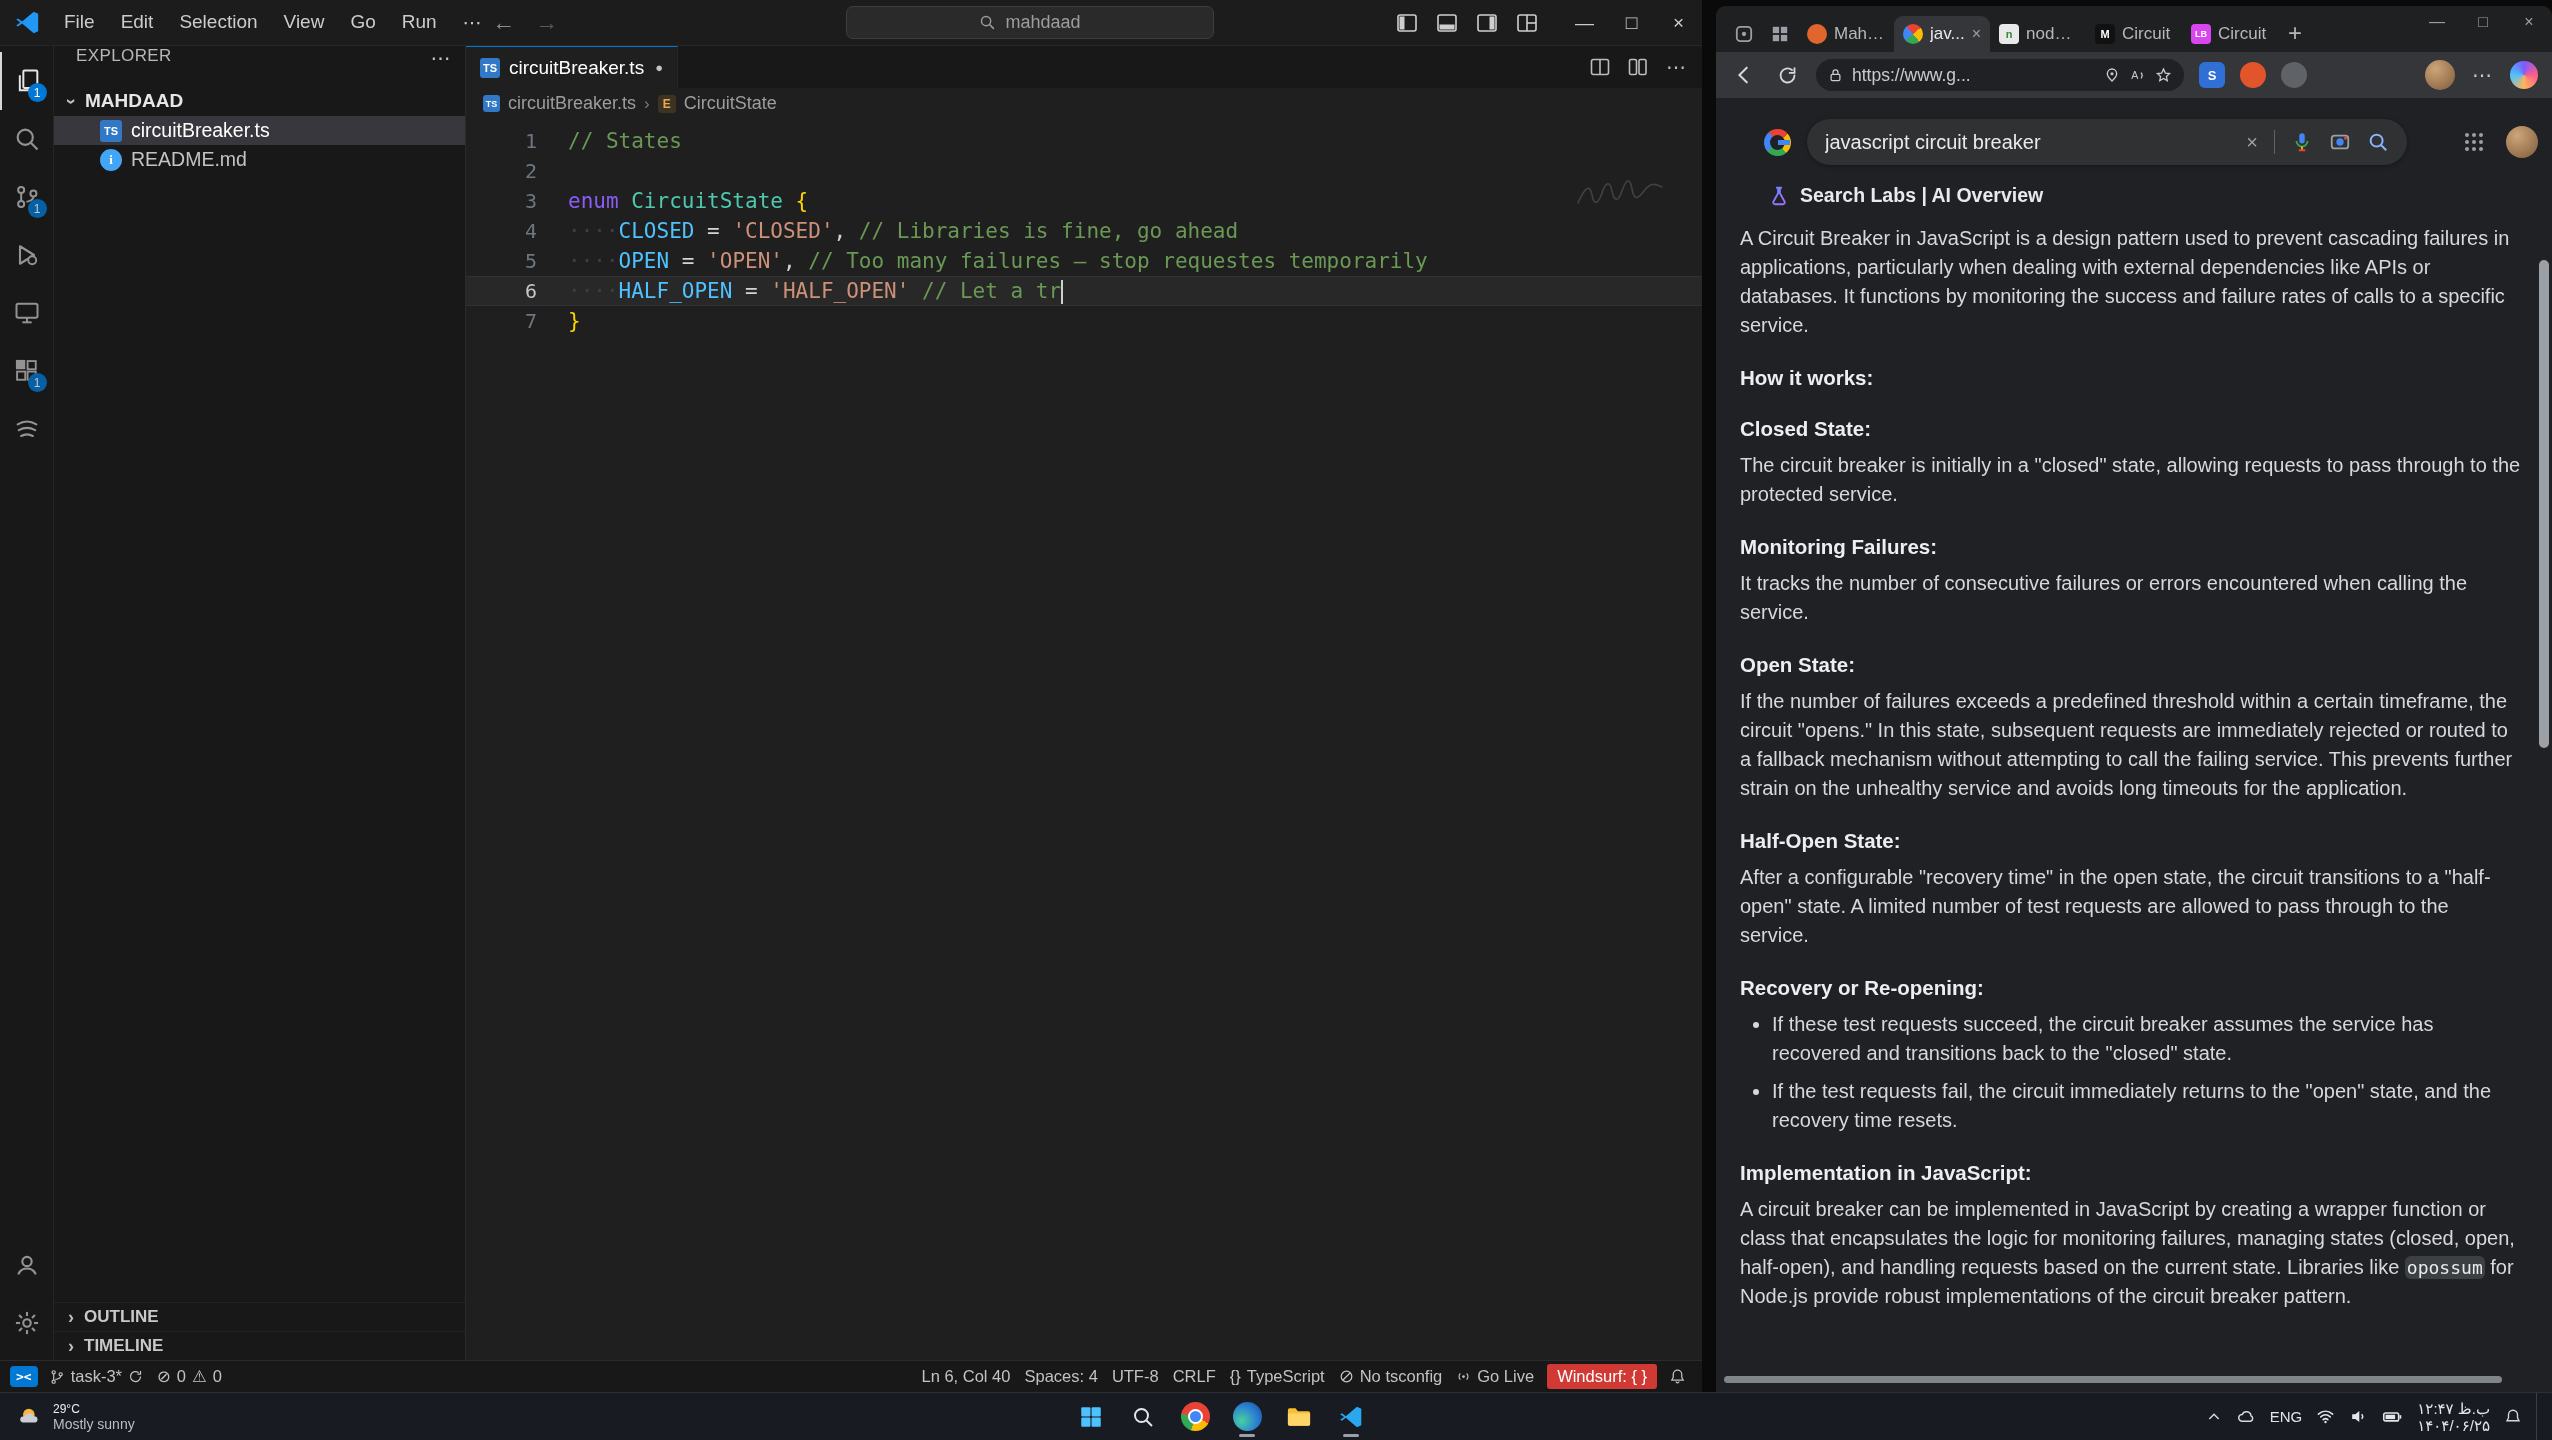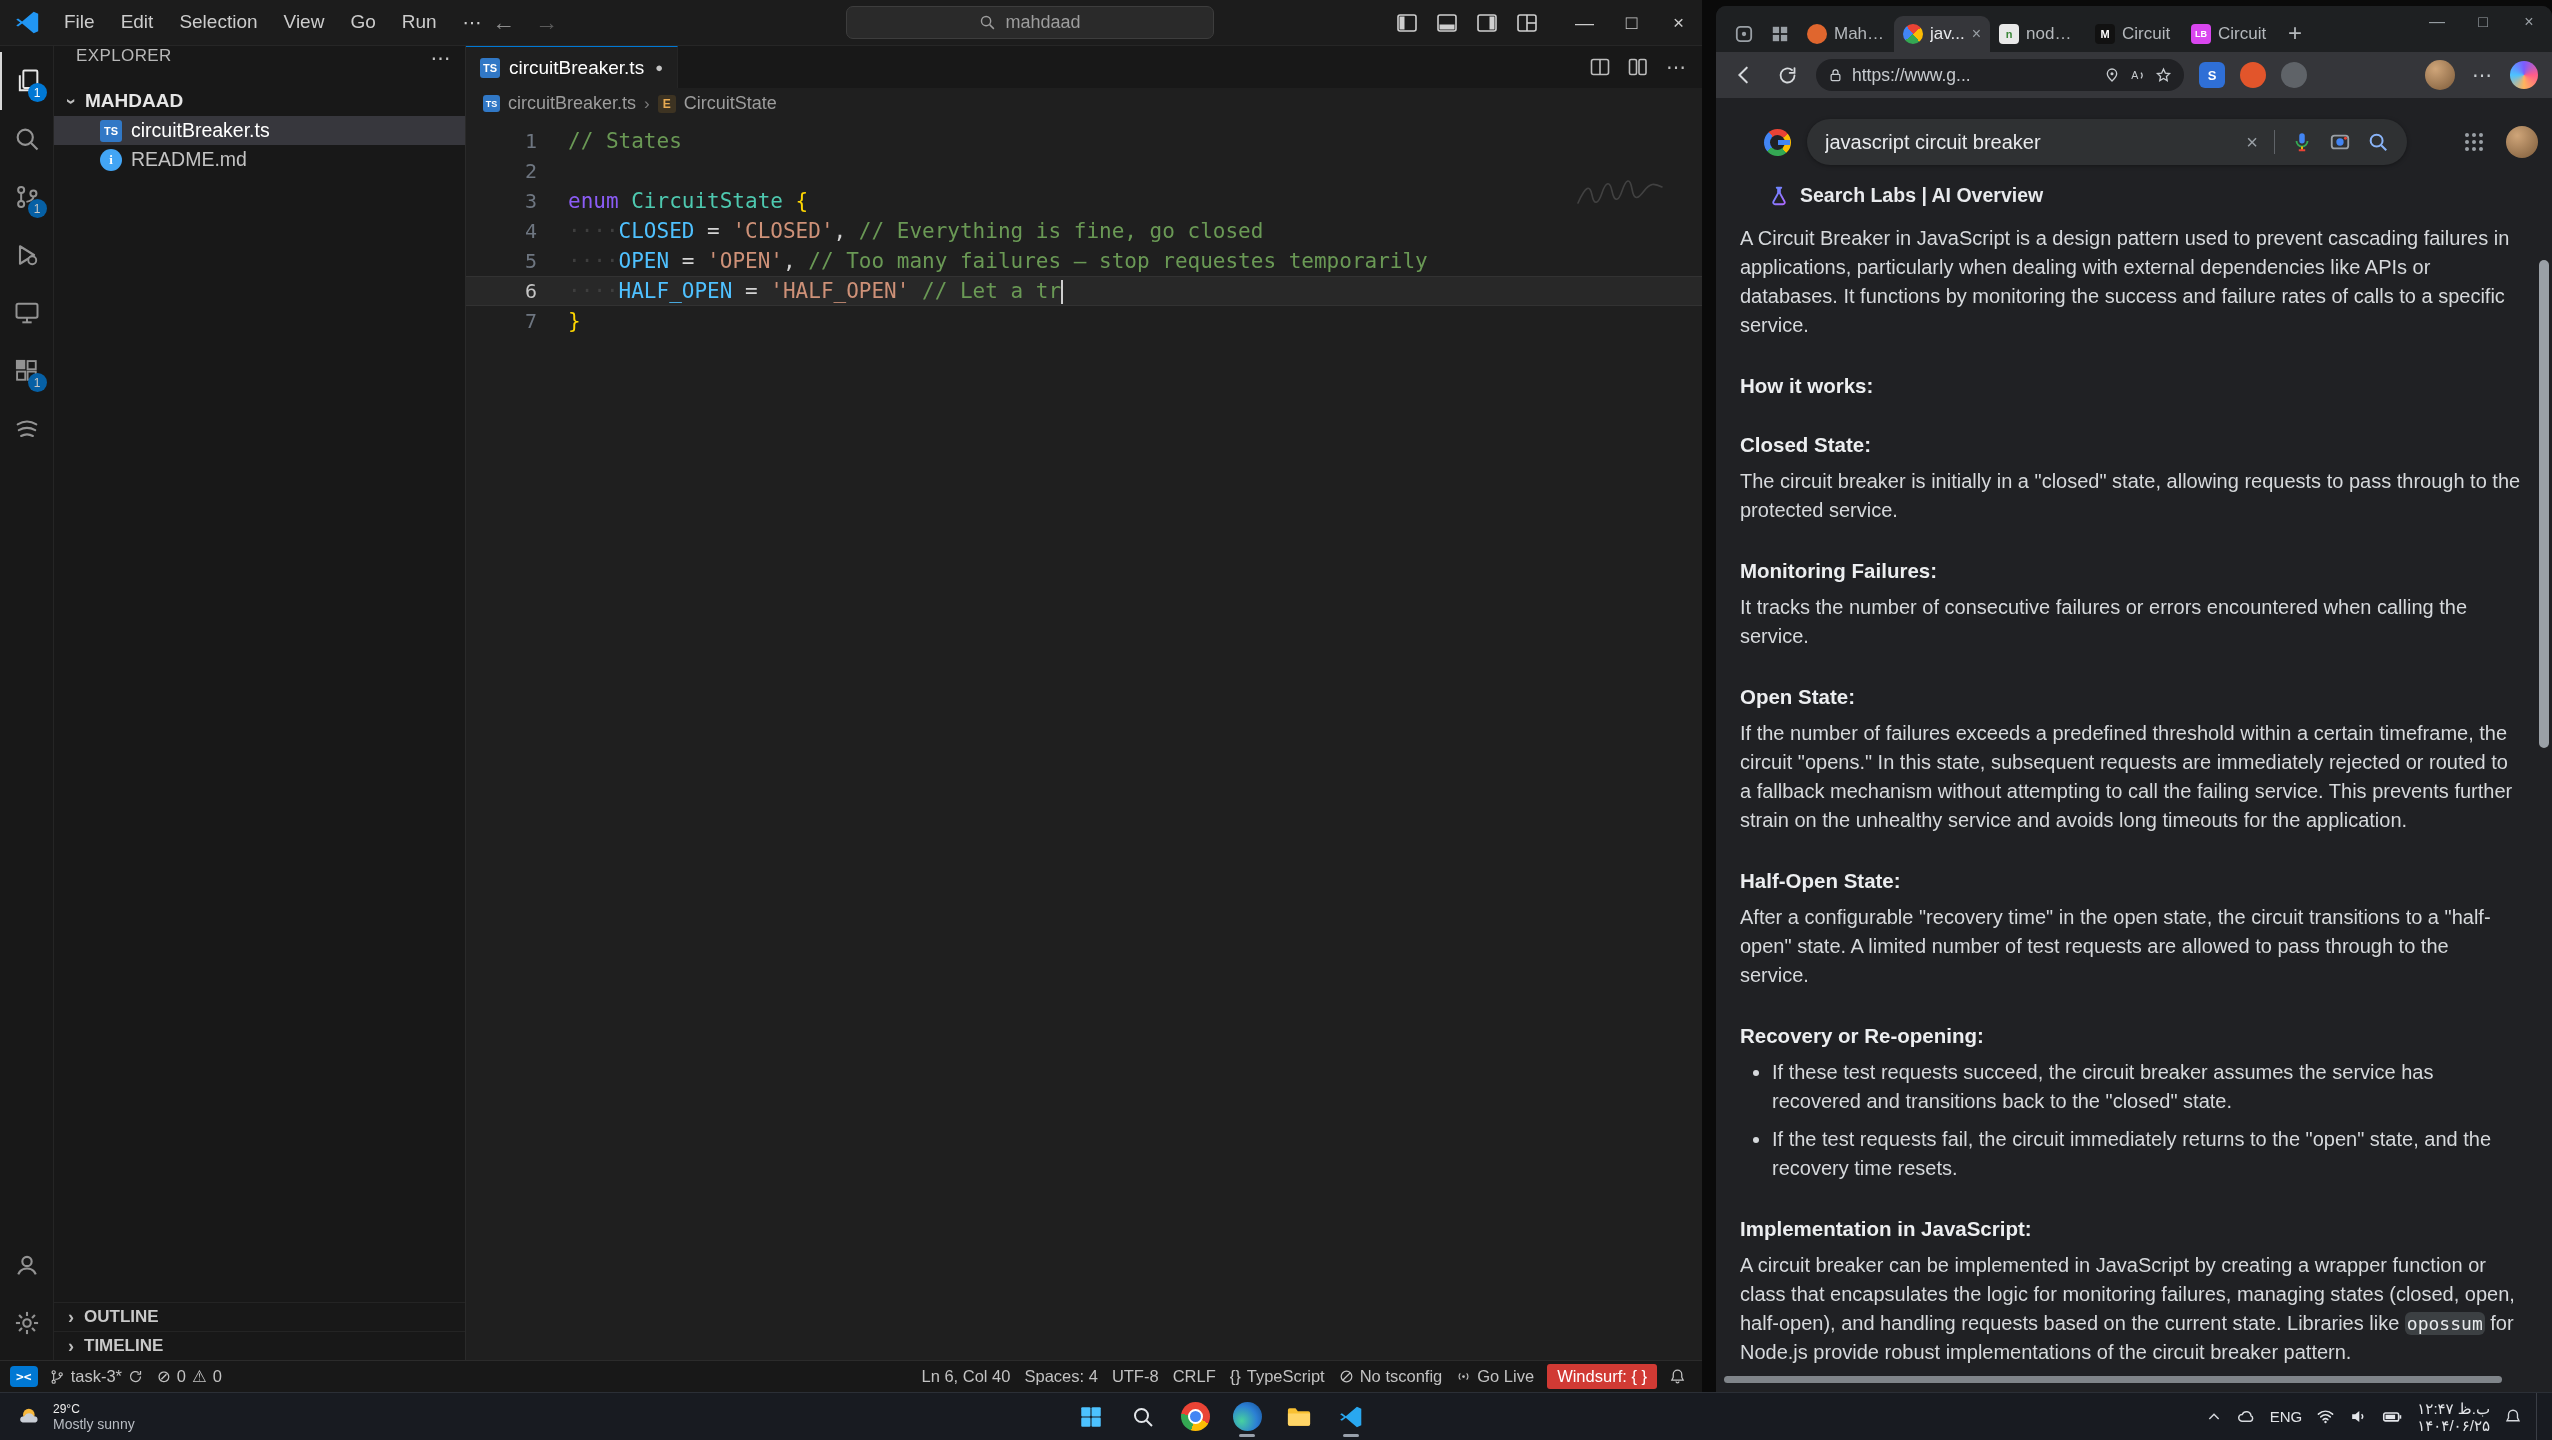--- a/index.html
+++ b/index.html
@@ -93,21 +93,21 @@
   .g-logo::after{content:"";position:absolute;inset:6px;background:#202124;border-radius:50%}
   .g-logo::before{content:"";position:absolute;right:1px;top:11px;width:12px;height:5px;background:#4285f4;z-index:1}
   .search-pill{margin-left:16px;width:600px;height:46px;background:#2f3133;border-radius:23px;display:flex;align-items:center;padding:0 18px;gap:16px;box-shadow:0 1px 4px rgba(0,0,0,.35)}
   .query{flex:1;color:#e8eaed;font-size:20px;white-space:nowrap;overflow:hidden}
   .pill-x{color:#9aa0a6;font-size:20px}
   .pill-div{width:1px;height:24px;background:#5f6368}
   .sr-right{margin-left:auto;display:flex;align-items:center;gap:20px;margin-right:14px}
 
   .labs-row{display:flex;align-items:center;gap:10px;margin:14px 0 17px 28px;color:#e8eaed;font-size:19.5px;font-weight:bold}
   .overview{width:782px;margin-top:16px;color:#d6d9dc;font-size:20px;line-height:29px}
-  .overview h3{color:#eceef0;font-size:20.5px;margin:33px 0 9px;line-height:26px}
+  .overview h3{color:#eceef0;font-size:20.5px;margin:25px 0 9px;line-height:26px}
   .overview p{margin:0}
   .overview ul{margin:8px 0 0;padding-left:32px}
   .overview li{margin-bottom:9px}
   .chip{font-family:"DejaVu Sans Mono","Liberation Mono",monospace;font-size:18px;background:#3c4043;border-radius:6px;padding:1px 2px;color:#e8eaed}
   .v-scroll{position:absolute;right:3px;top:162px;width:10px;height:488px;background:#9aa0a6;border-radius:6px}
   .h-scroll{position:absolute;left:8px;bottom:9px;width:778px;height:7px;background:#80858a;border-radius:4px}
 
   
   .taskbar{position:absolute;left:0;top:1392px;width:2552px;height:48px;background:rgba(25,28,34,.97);border-top:1px solid #2b2f36;display:flex;align-items:center}
   .tb-weather{display:flex;align-items:center;gap:9px;padding:0 16px;height:100%}
@@ -322,21 +322,21 @@
           <div class="line">
             <span class="ln">2</span>
               <span class="code"></span>
           </div>
           <div class="line">
             <span class="ln">3</span>
             <span class="code"><span class="tok-kw">enum </span><span class="tok-type">CircuitState </span><span class="tok-br">{</span></span>
           </div>
           <div class="line">
             <span class="ln">4</span>
-            <span class="code"><span class="tok-ws">····</span><span class="tok-const">CLOSED</span><span class="tok-plain"> = </span><span class="tok-str">'CLOSED'</span><span class="tok-plain">, </span><span class="tok-comment">// Everything is fine, go closed</span></span>
+            <span class="code"><span class="tok-ws">····</span><span class="tok-const">CLOSED</span><span class="tok-plain"> = </span><span class="tok-str">'CLOSED'</span><span class="tok-plain">, </span><span class="tok-comment">// Libraries is fine, go ahead</span></span>
           </div>
           <div class="line">
             <span class="ln">5</span>
             <span class="code"><span class="tok-ws">····</span><span class="tok-const">OPEN</span><span class="tok-plain"> = </span><span class="tok-str">'OPEN'</span><span class="tok-plain">, </span><span class="tok-comment">// Too many failures – stop requestes temporarily</span></span>
           </div>
           <div class="line cur">
             <span class="ln">6</span>
             <span class="code"><span class="tok-ws">····</span><span class="tok-const">HALF_OPEN</span><span class="tok-plain"> = </span><span class="tok-str">'HALF_OPEN'</span><span class="tok-plain"> </span><span class="tok-comment">// Let a tr</span><span class="cursor"></span></span>
           </div>
           <div class="line">

